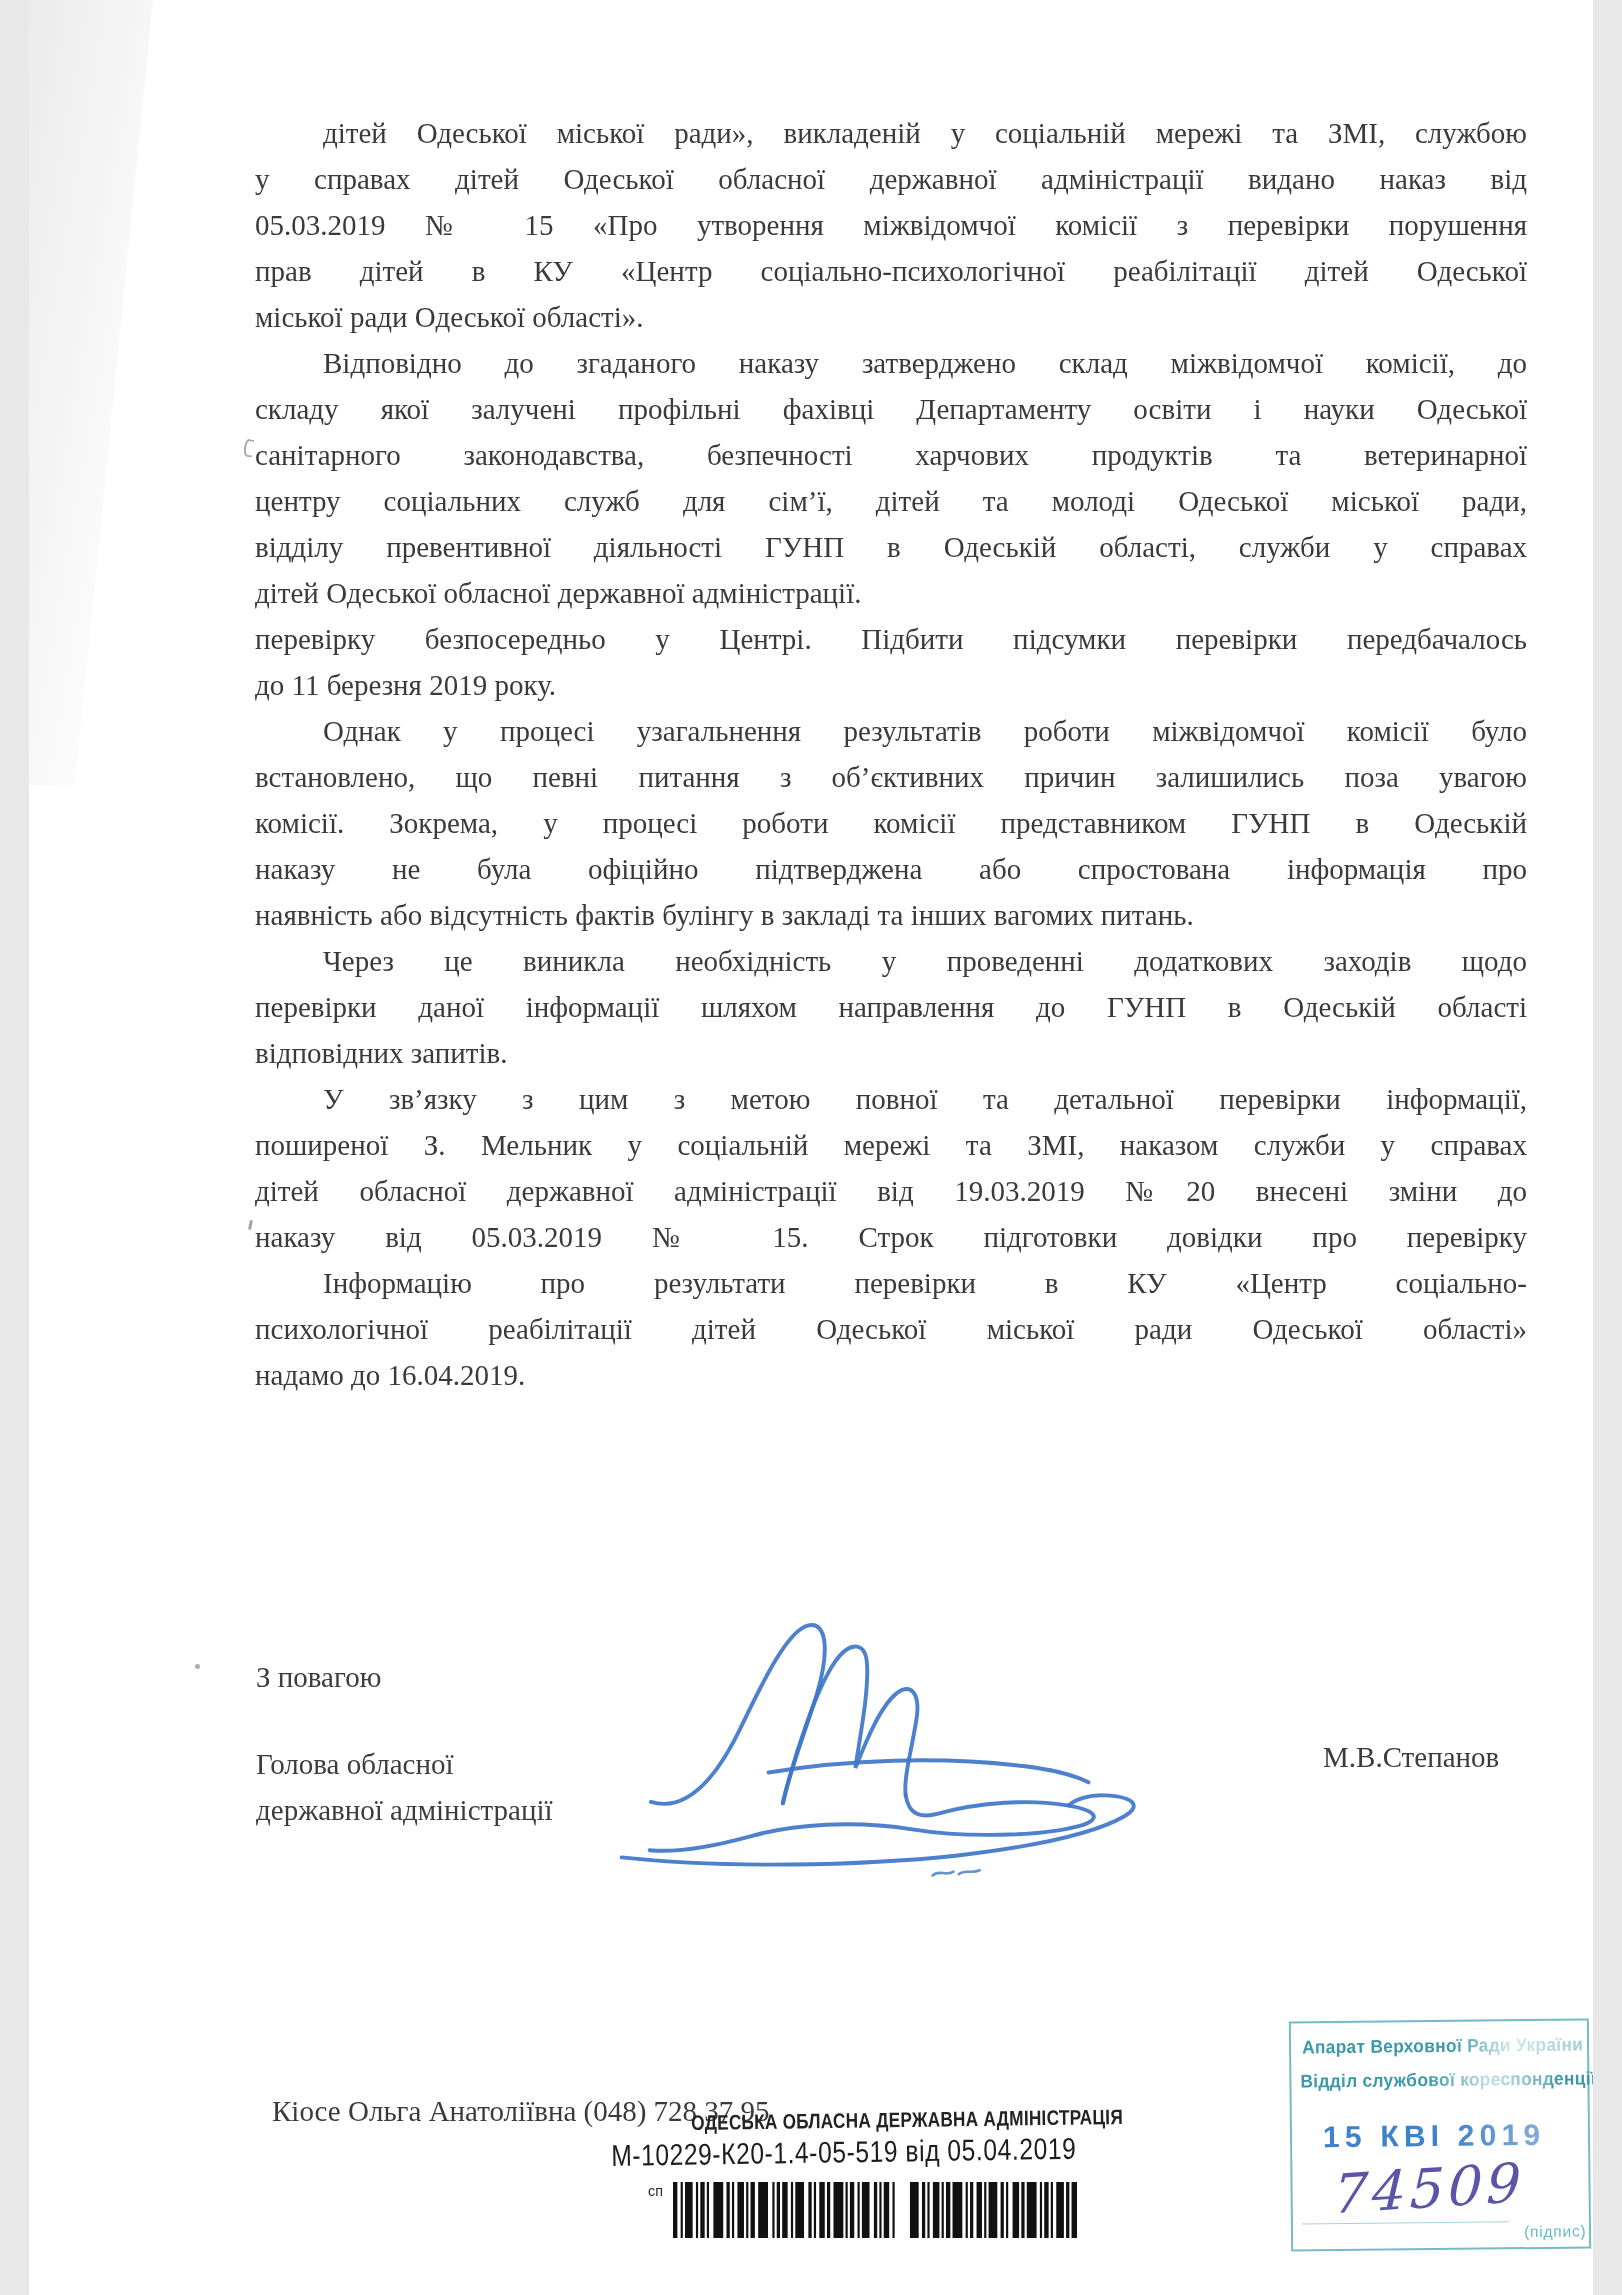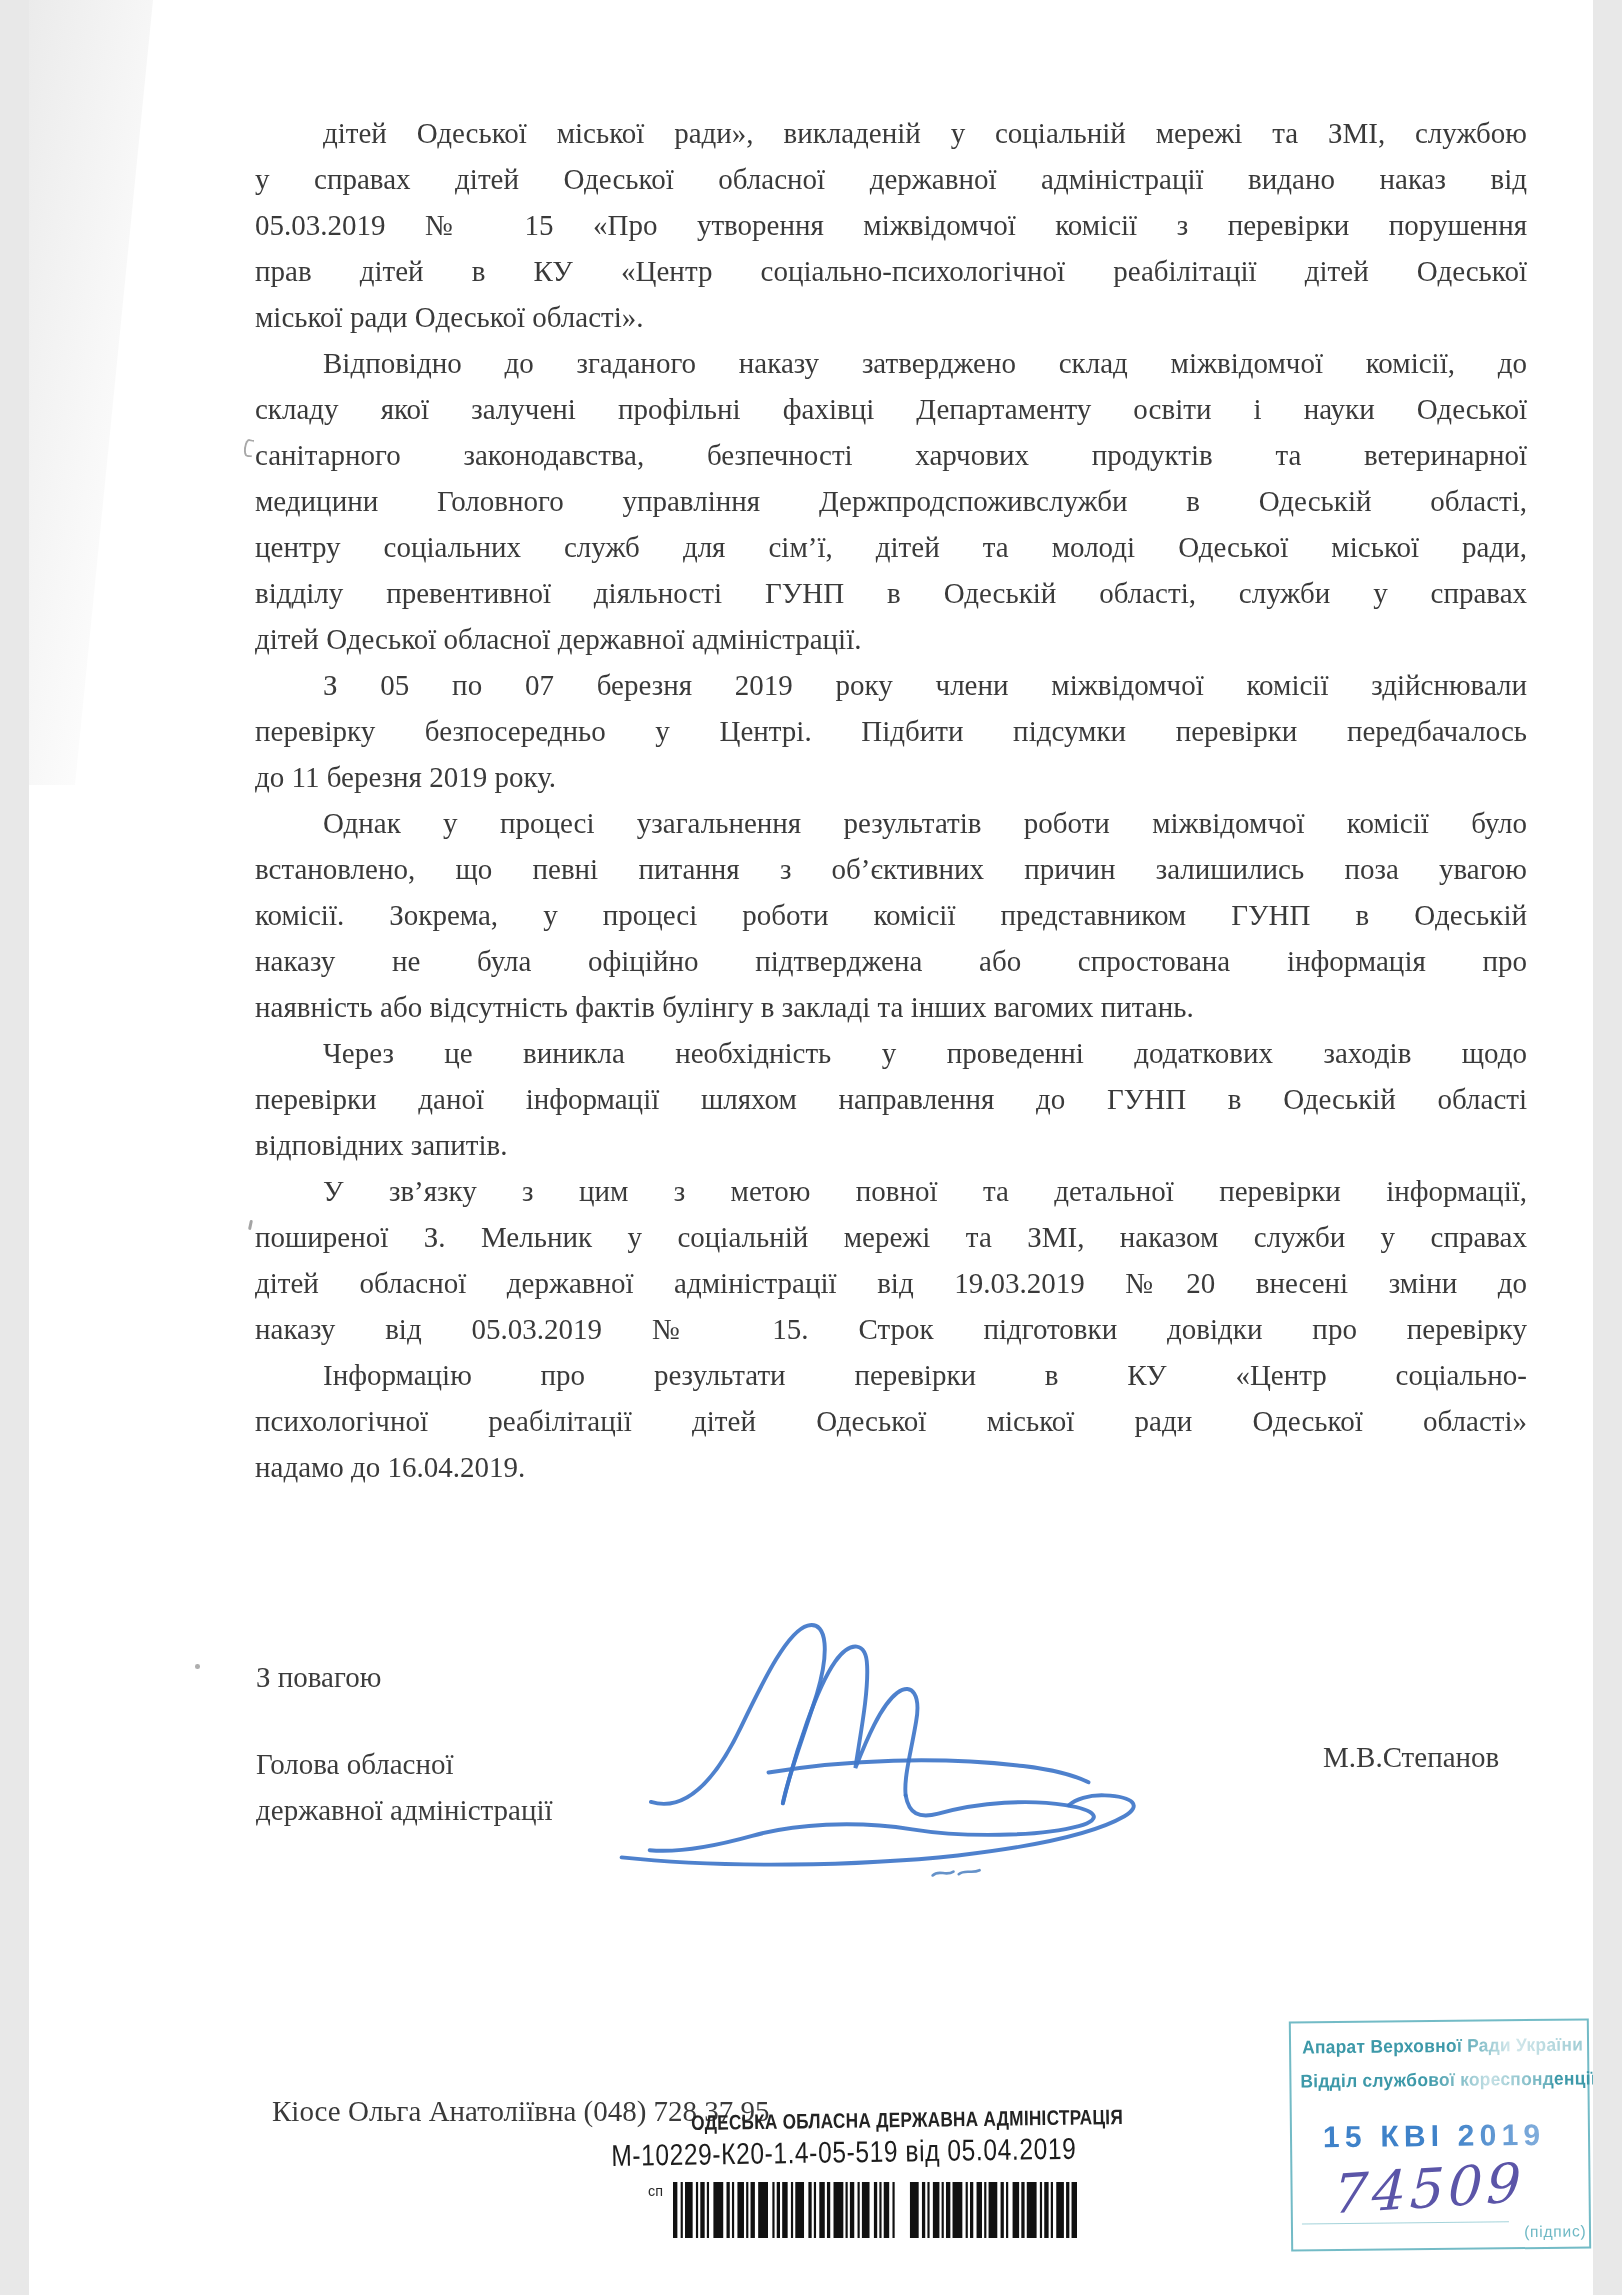--- a/index.html
+++ b/index.html
@@ -87,25 +87,23 @@
 
   <div class="body-text">
       <div class="line first">дітей Одеської міської ради», викладеній у соціальній мережі та ЗМІ, службою</div>
       <div class="line">у справах дітей Одеської обласної державної адміністрації  видано наказ від</div>
       <div class="line">05.03.2019 № 15 «Про утворення міжвідомчої комісії з перевірки порушення</div>
       <div class="line">прав дітей в КУ «Центр соціально-психологічної реабілітації дітей Одеської</div>
       <div class="line last">міської ради Одеської області».</div>
       <div class="line first">Відповідно до згаданого наказу затверджено склад міжвідомчої комісії, до</div>
       <div class="line">складу якої  залучені профільні фахівці Департаменту освіти і науки Одеської</div>
       <div class="line">санітарного законодавства, безпечності харчових продуктів та ветеринарної</div>
-      <div class="line">медицини Головного управління Держпродспоживслужби в Одеській області,</div>
       <div class="line">центру соціальних служб для сім’ї, дітей та молоді Одеської міської ради,</div>
       <div class="line">відділу превентивної діяльності ГУНП в Одеській області, служби у справах</div>
       <div class="line last">дітей Одеської обласної державної адміністрації.</div>
-      <div class="line first">З 05 по 07 березня 2019 року члени міжвідомчої комісії здійснювали</div>
       <div class="line">перевірку безпосередньо у Центрі. Підбити підсумки перевірки передбачалось</div>
       <div class="line last">до 11 березня 2019 року.</div>
       <div class="line first">Однак у процесі узагальнення результатів роботи міжвідомчої комісії  було</div>
       <div class="line">встановлено, що певні питання з об’єктивних причин залишились поза увагою</div>
       <div class="line">комісії. Зокрема, у процесі роботи комісії представником ГУНП в Одеській</div>
       <div class="line">наказу не була офіційно підтверджена або спростована інформація про</div>
       <div class="line last">наявність або відсутність фактів булінгу в закладі та інших вагомих питань.</div>
       <div class="line first">Через це виникла необхідність у проведенні додаткових заходів щодо</div>
       <div class="line">перевірки даної інформації шляхом направлення до ГУНП  в Одеській області</div>
       <div class="line last">відповідних запитів.</div>

